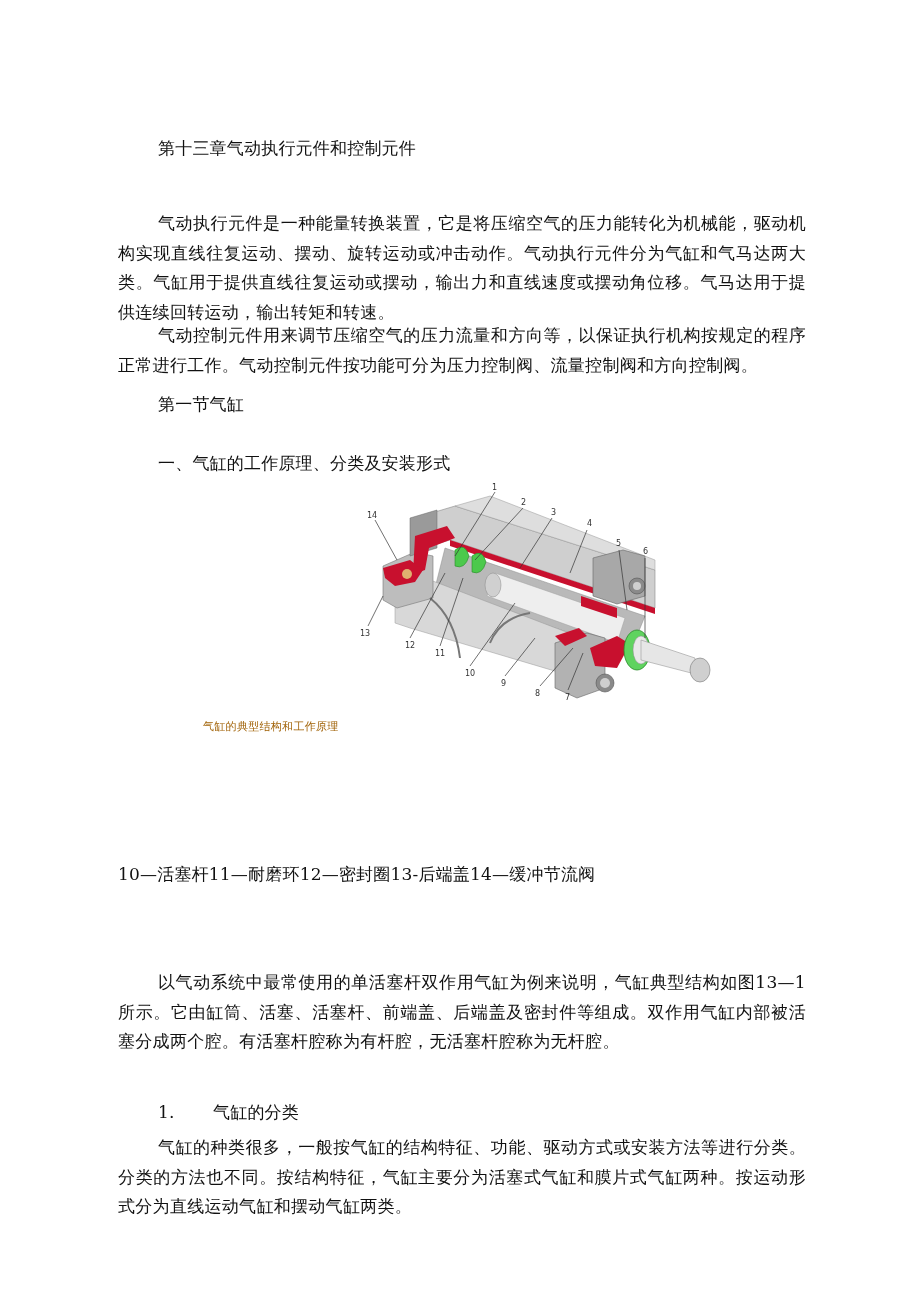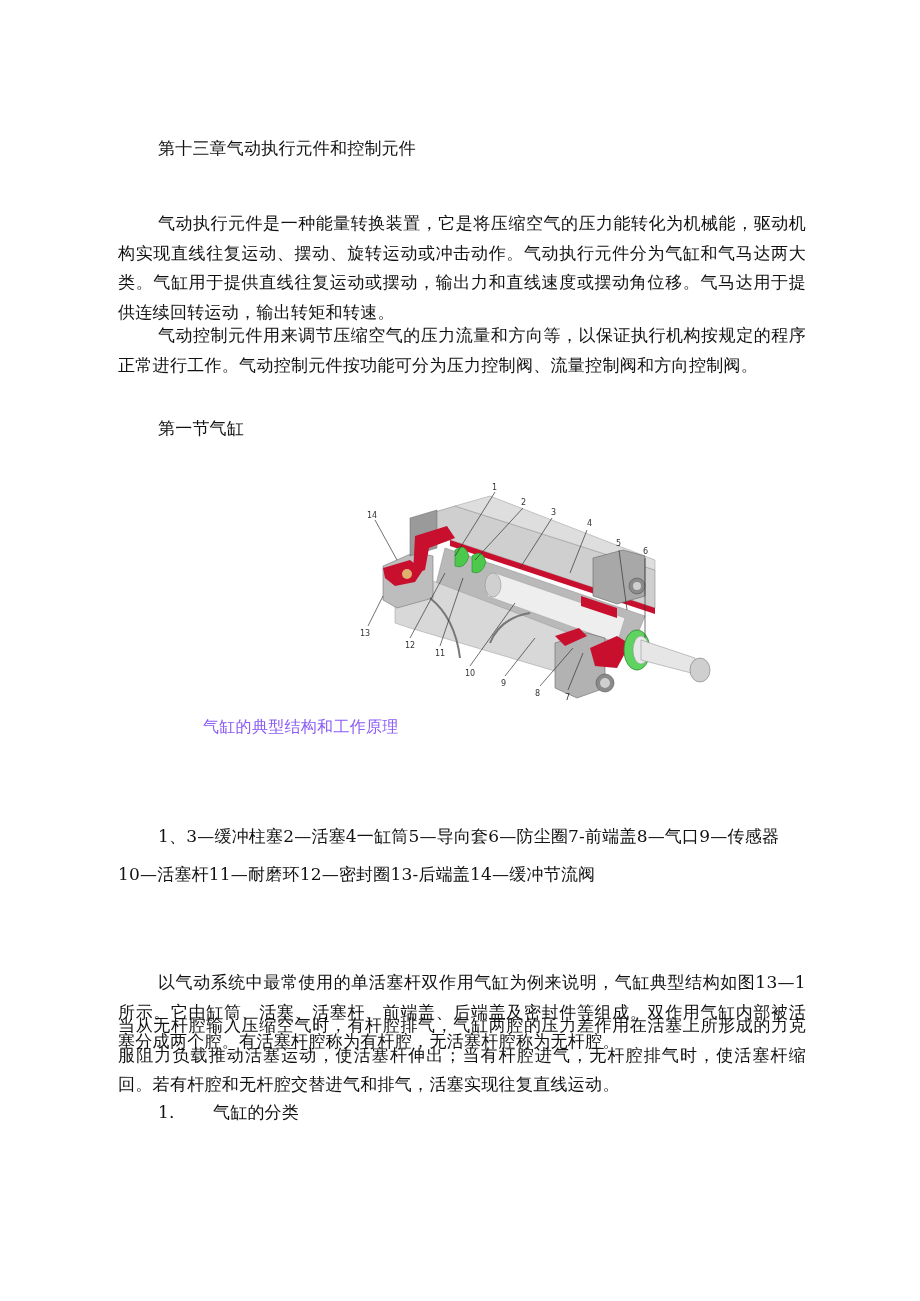--- a/index.html
+++ b/index.html
@@ -15,38 +15,39 @@
   }
   .para {
     position: absolute; left: 118px; width: 688px; font-size: 17px; line-height: 29.5px;
     text-align: justify; text-indent: 40px; letter-spacing: 0.3px;
   }
   .para.noindent { text-indent: 0; }
   .figure {
     position: absolute; left: 355px; top: 478px; width: 370px; height: 262px;
   }
   .fig-caption-small {
-    position: absolute; left: 203px; top: 719px; font-size: 16px; line-height: 16px; color: #8b5cf6;
+    position: absolute; left: 203px; top: 719px; font-size: 11px; line-height: 16px; color: #a16207;
     letter-spacing: 0.3px;
   }
   .callout { font-family: "DejaVu Sans", sans-serif; font-size: 8px; fill: #333; }
 </style>
 </head>
 <body>
 
 <div class="page">
 
   <div class="txt" style="left:158px; top:134px;">第十三章气动执行元件和控制元件</div>
 
   <div class="para" style="top:321px;">气动控制元件用来调节压缩空气的压力流量和方向等，以保证执行机构按规定的程序正常进行工作。气动控制元件按功能可分为压力控制阀、流量控制阀和方向控制阀。</div>
 
   <div class="para" style="top:209px;">气动执行元件是一种能量转换装置，它是将压缩空气的压力能转化为机械能，驱动机构实现直线往复运动、摆动、旋转运动或冲击动作。气动执行元件分为气缸和气马达两大类。气缸用于提供直线往复运动或摆动，输出力和直线速度或摆动角位移。气马达用于提供连续回转运动，输出转矩和转速。</div>
 
-  <div class="txt" style="left:158px; top:414px;">第一节气缸</div>
+  <div class="txt" style="left:158px; top:390px;">第一节气缸</div>
 
+  <div class="txt" style="left:158px; top:449px;">一、气缸的工作原理、分类及安装形式</div>
 
   <div class="figure">
     <svg width="370" height="262" viewBox="0 0 370 262">
 
       <polygon points="60,40 100,28 300,92 300,130 95,62 60,72" fill="#cfcfcf" stroke="#8a8a8a" stroke-width="0.6"></polygon>
 
       <polygon points="100,28 135,18 300,82 300,92" fill="#dedede" stroke="#999" stroke-width="0.5"></polygon>
 
       <polygon points="95,62 300,130 300,136 95,68" fill="#c8102e"></polygon>
 
@@ -115,24 +116,23 @@
       <text class="callout" x="80" y="178">11</text>
       <text class="callout" x="50" y="170">12</text>
       <text class="callout" x="5" y="158">13</text>
       <text class="callout" x="12" y="40">14</text>
     </svg>
   </div>
 
   <div class="fig-caption-small">气缸的典型结构和工作原理</div>
 
 
-  <div class="txt" style="left:158px; top:822px;">1、3—缓冲柱塞2—活塞4一缸筒5—导向套6—防尘圈7-前端盖8—气口9—传感器</div>
   <div class="txt" style="left:118px; top:851px;margin-top:9px;">10—活塞杆11—耐磨环12—密封圈13-后端盖14—缓冲节流阀</div>
 
   <div class="para" style="top:921px;margin-top:47px;">以气动系统中最常使用的单活塞杆双作用气缸为例来说明，气缸典型结构如图13—1所示。它由缸筒、活塞、活塞杆、前端盖、后端盖及密封件等组成。双作用气缸内部被活塞分成两个腔。有活塞杆腔称为有杆腔，无活塞杆腔称为无杆腔。</div>
 
-  <div class="para noindent" style="top:1011px;">当从无杆腔输入压缩空气时，有杆腔排气，气缸两腔的压力差作用在活塞上所形成的力克服阻力负载推动活塞运动，使活塞杆伸出；当有杆腔进气，无杆腔排气时，使活塞杆缩回。若有杆腔和无杆腔交替进气和排气，活塞实现往复直线运动。</div>
 
   <div class="txt" style="left:158px; top:1098px;">1.</div>
   <div class="txt" style="left:198px; top:1098px;margin-left:15px;">气缸的分类</div>
 
+  <div class="para" style="top:1133px;">气缸的种类很多，一般按气缸的结构特征、功能、驱动方式或安装方法等进行分类。分类的方法也不同。按结构特征，气缸主要分为活塞式气缸和膜片式气缸两种。按运动形式分为直线运动气缸和摆动气缸两类。</div>
 
 </div>
 
 </body></html>

